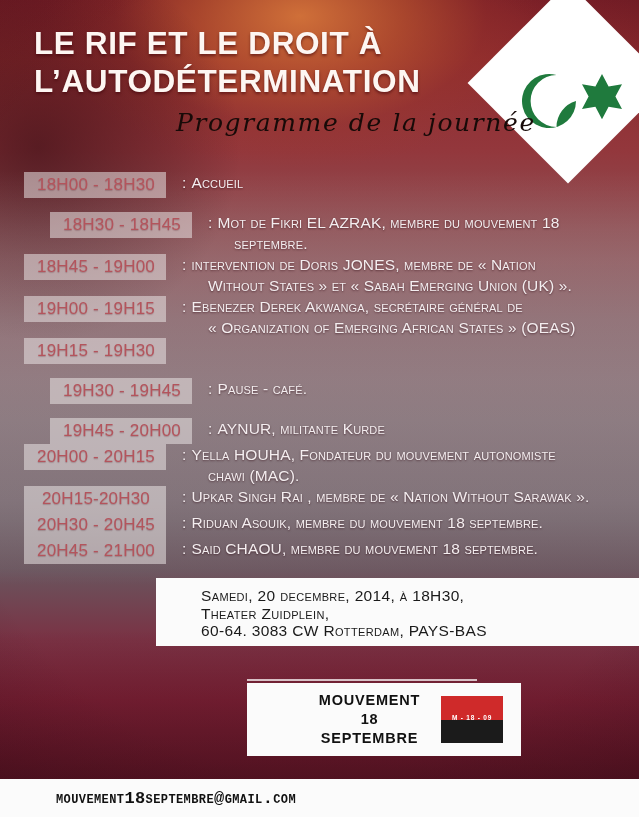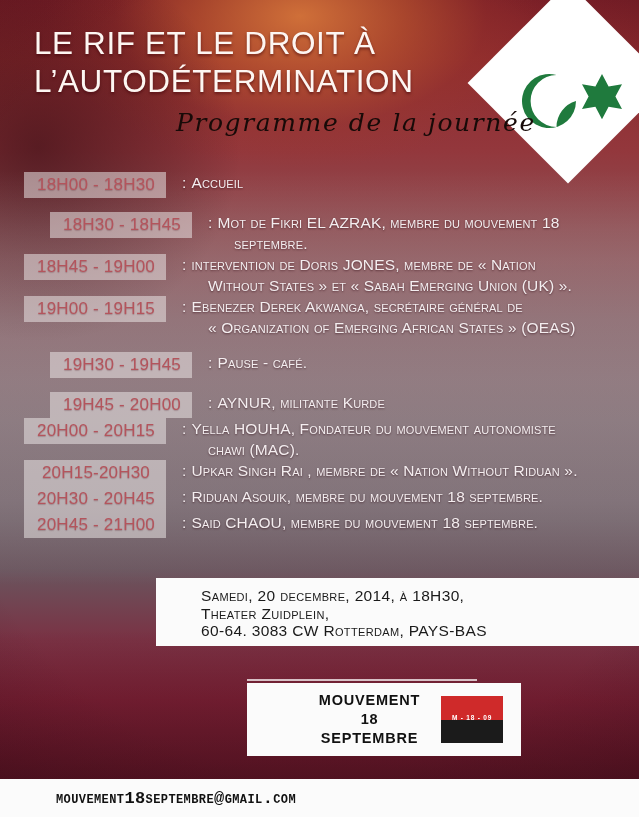--- a/index.html
+++ b/index.html
@@ -86,21 +86,21 @@
     z-index: 4;
   }
 
   
   .headline {
     position: absolute;
     left: 34px; top: 24px;
     width: 480px;
     z-index: 5;
     color: #fdf6f2;
-    font-weight: normal;
+    font-weight: bold;
     font-size: 31.5px;
     line-height: 38px;
     letter-spacing: 0.6px;
     text-shadow: 0 2px 3px rgba(60,0,10,0.55);
   }
   .headline .l2 { display: block; }
 
   .subtitle {
     position: absolute;
     left: 176px; top: 108px;
@@ -287,40 +287,41 @@
       <div class="time">18H45 - 19H00</div>
       <div class="desc"><span class="colon">:</span><span>intervention de Doris JONES, membre de « Nation</span><span class="cont">Without States » et « Sabah Emerging Union (UK) ».</span></div>
     </div>
 
     <div class="row">
       <div class="time">19H00 - 19H15</div>
       <div class="desc"><span class="colon">:</span><span>Ebenezer Derek Akwanga, secrétaire général de</span><span class="cont">« Organization of Emerging African States » (OEAS)</span></div>
     </div>
 
     <div class="row">
+      <div class="time">19H15 - 19H30</div>
     </div>
 
     <div class="row gap-before">
       <div class="time">19H30 - 19H45</div>
       <div class="desc"><span class="colon">:</span><span>Pause - café.</span></div>
     </div>
 
     <div class="row gap-before">
       <div class="time">19H45 - 20H00</div>
       <div class="desc"><span class="colon">:</span><span>AYNUR, militante Kurde</span></div>
     </div>
 
     <div class="row">
       <div class="time">20H00 - 20H15</div>
       <div class="desc"><span class="colon">:</span><span>Yella HOUHA, Fondateur du mouvement autonomiste</span><span class="cont">chawi (MAC).</span></div>
     </div>
 
     <div class="row">
       <div class="time">20H15-20H30</div>
-      <div class="desc"><span class="colon">:</span><span>Upkar Singh Rai , membre de « Nation Without Riduan ».</span></div>
+      <div class="desc"><span class="colon">:</span><span>Upkar Singh Rai , membre de « Nation Without Sarawak ».</span></div>
     </div>
 
     <div class="row">
       <div class="time">20H30 - 20H45</div>
       <div class="desc"><span class="colon">:</span><span>Riduan Asouik, membre du mouvement 18 septembre.</span></div>
     </div>
 
     <div class="row">
       <div class="time">20H45 - 21H00</div>
       <div class="desc"><span class="colon">:</span><span>Said CHAOU, membre du mouvement 18 septembre.</span></div>

